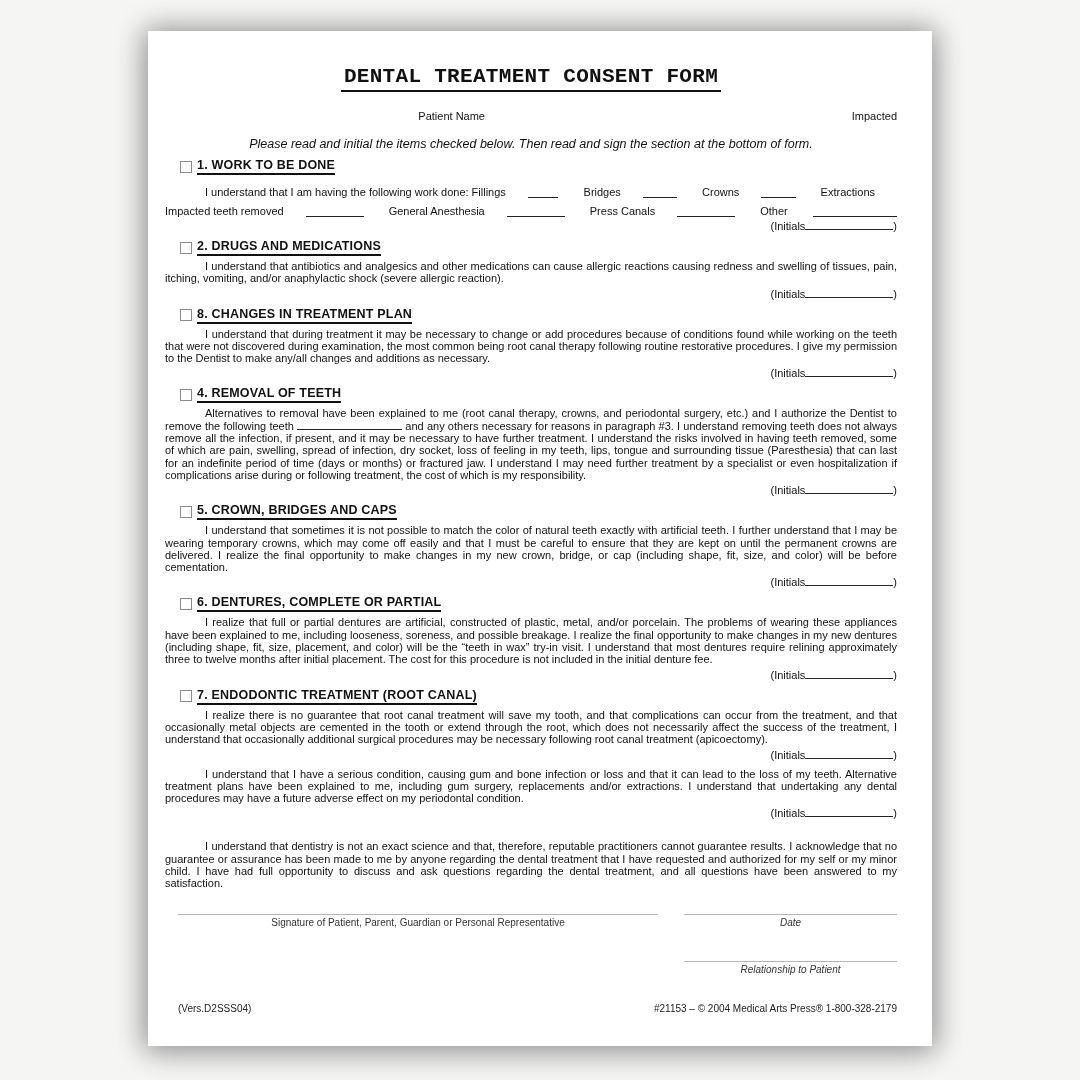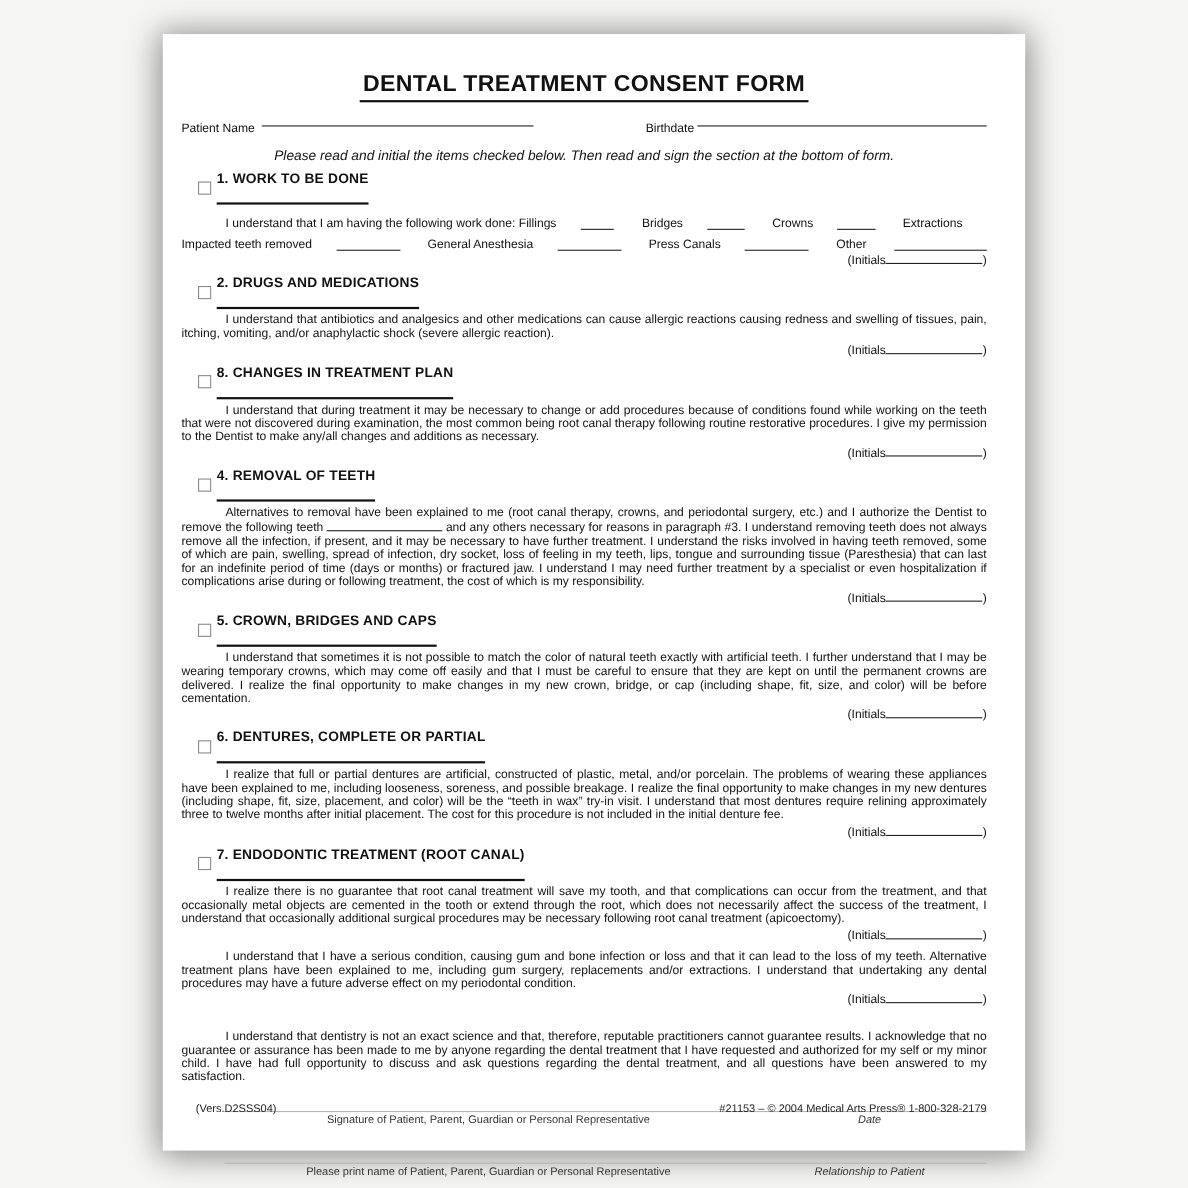--- a/index.html
+++ b/index.html
@@ -13,62 +13,62 @@
     position:absolute;left:148px;top:31px;width:784px;height:1015px;
     background:#fff;
     box-shadow:0 0 26px 4px rgba(0,0,0,0.30), 0 6px 30px rgba(0,0,0,0.18);
     box-sizing:border-box;
     padding:34px 35px 0 17px;
   }
   .title-wrap{text-align:center;margin:0 0 18px 0;}
   h1.title{
     display:inline-block;margin:0;
     font-size:21px;font-weight:bold;letter-spacing:.3px;
-    border-bottom:2.5px solid #111;padding:0 3px 2px 3px;
+    border-bottom:2.5px solid #111;padding:0 3px 2px 3px;font-family:Liberation Mono, monospace;
   }
   .name-row{display:flex;align-items:flex-end;margin:0 0 11px 0;font-size:11px;}
-  .field{display:flex;align-items:flex-start;}
+  .field{display:flex;align-items:flex-end;flex-direction:column;}
   .field-left{width:320px;}
   .field-right{flex:1;margin-left:102px;}
   .field .lbl{white-space:pre;}
   .blank{display:inline-block;border-bottom:1px solid #222;height:3px;}
   .blank.flex{flex:1 1 auto;}
   .field-left .blank{margin-left:6px;}
   .field-right .blank{margin-left:3px;}
   .instruction{
     text-align:center;font-style:italic;font-size:12.5px;
     margin:0 0 7px 0;
   }
   .section{margin:0 0 6px 0;}
   .sec-head{display:flex;align-items:center;margin:0 0 4px 0;}
   .checkbox{
     width:10px;height:10px;border:1px solid #8a8a8a;background:#fff;
     margin-left:15px;flex:0 0 auto;
   }
   .sec-title{
     margin-left:5px;font-size:12.5px;font-weight:bold;
-    border-bottom:2px solid #111;padding-bottom:15px;letter-spacing:.2px;
+    border-bottom:2px solid #111;padding-bottom:1px;letter-spacing:.2px;
   }
   .para{
     margin:0;font-size:11px;line-height:12.3px;
     text-align:justify;text-indent:40px;
   }
   .para .blank{height:9px;border-bottom:1px solid #222;vertical-align:baseline;}
   .fieldline{
     display:flex;align-items:flex-end;font-size:11px;height:19px;gap:22px;
   }
   .fieldline.indent{padding-left:40px;}
   .fieldline .txt{white-space:pre;}
   .fieldline .blank{margin:0;}
   .initials{
     margin-top:3px;text-align:right;font-size:11px;height:13px;
   }
   .initials .blank{width:88px;}
   .closing{margin-top:20px;}
-  .sig-block{margin-top:24px;display:flex;justify-content:flex-end;margin-left:13px;}
+  .sig-block{margin-top:24px;display:flex;justify-content:space-between;margin-left:13px;}
   .sig-col-left{width:480px;}
   .sig-col-right{width:213px;font-style:italic;}
   .sig-line{border-top:1px solid #b5b5b5;height:0;}
   .sig-label{
     text-align:center;font-size:10px;color:#333;margin-top:2px;
   }
   .sig-row2{margin-top:33px;}
   .page-footer{
     position:absolute;left:30px;right:35px;bottom:32px;
     display:flex;justify-content:space-between;font-size:10px;color:#222;
@@ -82,21 +82,21 @@
   <div class="title-wrap">
     <h1 class="title">DENTAL TREATMENT CONSENT FORM</h1>
   </div>
 
   <div class="name-row">
     <div class="field field-left">
       <span class="lbl">Patient Name</span>
       <span class="blank flex"></span>
     </div>
     <div class="field field-right">
-      <span class="lbl">Birthdate</span>
+      <span class="lbl">Impacted</span>
       <span class="blank flex"></span>
     </div>
   </div>
 
   <div class="instruction">Please read and initial the items checked below. Then read and sign the section at the bottom of form.</div>
 
   <div id="sections">
       <div class="section">
         <div class="sec-head">
           <span class="checkbox"></span>
@@ -177,24 +177,20 @@
         <div class="initials">(Initials<span class="blank"></span>)</div>
       </div>
     </div>
 
   <p class="para closing">I understand that dentistry is not an exact science and that, therefore, reputable practitioners cannot guarantee results. I acknowledge that no guarantee or assurance has been made to me by anyone regarding the dental treatment that I have requested and authorized for my self or my minor child. I have had full opportunity to discuss and ask questions regarding the dental treatment, and all questions have been answered to my satisfaction.</p>
 
   <div class="sig-block">
     <div class="sig-col-left">
       <div class="sig-line"></div>
       <div class="sig-label">Signature of Patient, Parent, Guardian or Personal Representative</div>
-      <div class="sig-row2">
-        <div class="sig-line"></div>
-        <div class="sig-label">Please print name of Patient, Parent, Guardian or Personal Representative</div>
-      </div>
     </div>
     <div class="sig-col-right">
       <div class="sig-line"></div>
       <div class="sig-label">Date</div>
       <div class="sig-row2">
         <div class="sig-line"></div>
         <div class="sig-label">Relationship to Patient</div>
       </div>
     </div>
   </div>

